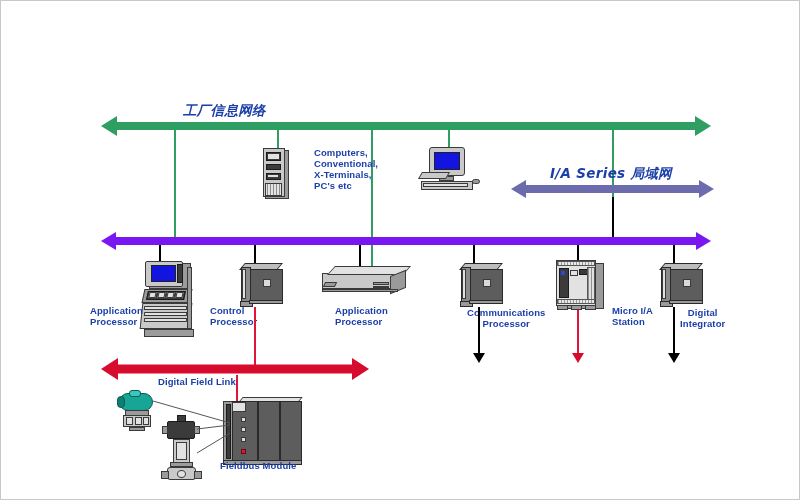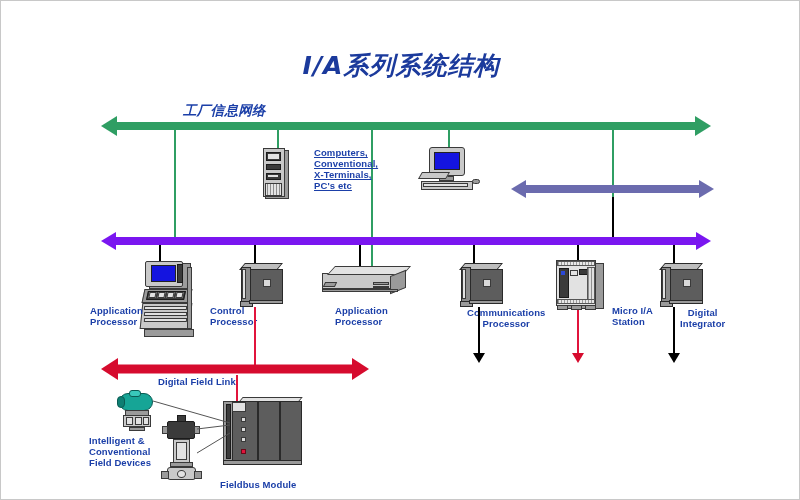--- a/index.html
+++ b/index.html
@@ -61,21 +61,20 @@
   .metal-l{background:#e2e2e2;border:1px solid #3a3a3a;}
   .dark{background:#3b3b3b;border:1px solid #1b1b1b;}
   .teal{background:#16a596;border:1px solid #0a5c54;}
   .teal-d{background:#0e7f73;border:1px solid #0a5c54;}
 </style>
 </head>
 <body>
 
 <div id="stage">
 
-  <div class="abs" id="title">I/A系列系统结构</div>
 
   <div class="abs vline green" style="left:173px;top:125px;height:115px;"></div>
   <div class="abs vline green" style="left:276px;top:125px;height:25px;"></div>
   <div class="abs vline green" style="left:370px;top:125px;height:140px;"></div>
   <div class="abs vline green" style="left:447px;top:125px;height:22px;"></div>
   <div class="abs vline green" style="left:611px;top:125px;height:115px;"></div>
 
   <div class="bus-label abs" style="left:182px;top:101px;">工厂信息网络</div>
   <div class="arrow" style="left:100px;top:115px;width:610px;height:20px;">
     <div class="shaft" style="height:8px;background:#2f9e63;"></div>
@@ -87,37 +86,38 @@
     <div class="box metal-d" style="left:264px;top:149px;width:24px;height:49px;"></div>
     <div class="box metal" style="left:262px;top:147px;width:22px;height:49px;"></div>
     <div class="box dark" style="left:265px;top:151px;width:15px;height:9px;"></div>
     <div class="box metal-l" style="left:266px;top:152px;width:13px;height:7px;"></div>
     <div class="box dark" style="left:265px;top:163px;width:15px;height:6px;"></div>
     <div class="box dark" style="left:265px;top:172px;width:15px;height:7px;"></div>
     <div class="box metal-l" style="left:266px;top:173px;width:12px;height:4px;"></div>
     <div class="box metal-l" style="left:264px;top:182px;width:17px;height:13px;"></div>
     <div class="box" style="left:266px;top:183px;width:13px;height:11px;background:repeating-linear-gradient(90deg,#8d8d8d 0 1px,#e4e4e4 1px 3px);"></div>
   </div>
-  <div class="caption abs" style="left:313px;top:146px;text-decoration:underline;">
+  <div class="caption abs" style="left:313px;top:146px;">
     <div>Computers,</div>
     <div>Conventional,</div>
     <div>X-Terminals,</div>
     <div>PC's etc</div>
   </div>
 
   <div>
     <div class="box metal" style="left:428px;top:146px;width:36px;height:29px;border-radius:3px;"></div>
     <div class="box screen" style="left:433px;top:151px;width:26px;height:18px;"></div>
     <div class="box metal-d" style="left:438px;top:175px;width:15px;height:5px;"></div>
     <div class="box metal" style="left:420px;top:180px;width:52px;height:9px;"></div>
     <div class="box metal-l" style="left:422px;top:182px;width:45px;height:4px;"></div>
     <div class="box metal" style="left:419px;top:171px;width:28px;height:7px;transform:skewX(-30deg);"></div>
     <div class="box metal-d" style="left:471px;top:178px;width:8px;height:5px;border-radius:3px;"></div>
   </div>
 
+  <div class="bus-label abs" style="left:549px;top:164px;">I/A Series 局域网</div>
   <div class="arrow" style="left:510px;top:179px;width:203px;height:18px;">
     <div class="shaft" style="height:8px;background:#6b6bae;"></div>
     <div class="head" style="left:0;border-top:9px solid transparent;border-bottom:9px solid transparent;border-right:15px solid #6b6bae;"></div>
     <div class="head" style="right:0;border-top:9px solid transparent;border-bottom:9px solid transparent;border-left:15px solid #6b6bae;"></div>
   </div>
   <div class="abs vline" style="left:611px;top:196px;height:48px;"></div>
 
   <div class="arrow" style="left:100px;top:231px;width:610px;height:18px;">
     <div class="shaft" style="height:8px;background:#7a16f0;"></div>
     <div class="head" style="left:0;border-top:9px solid transparent;border-bottom:9px solid transparent;border-right:15px solid #7a16f0;"></div>
@@ -264,41 +264,36 @@
     <div class="box dark" style="left:176px;top:414px;width:9px;height:7px;"></div>
     <div class="box metal" style="left:172px;top:438px;width:17px;height:24px;"></div>
     <div class="box metal-l" style="left:175px;top:441px;width:11px;height:18px;"></div>
     <div class="box metal-d" style="left:169px;top:461px;width:23px;height:5px;"></div>
     <div class="box metal" style="left:166px;top:466px;width:29px;height:13px;border-radius:3px;"></div>
     <div class="box metal-d" style="left:160px;top:470px;width:8px;height:8px;"></div>
     <div class="box metal-d" style="left:193px;top:470px;width:8px;height:8px;"></div>
     <div class="box metal-l" style="left:176px;top:469px;width:9px;height:8px;border-radius:50%;"></div>
   </div>
 
-  <div class="caption abs" style="left:88px;top:434px;">
-    <div>Intelligent &amp;</div>
-    <div>Conventional</div>
-    <div>Field Devices</div>
-  </div>
 
   <div>
     <div class="box metal-l" style="left:238px;top:396px;width:60px;height:9px;transform:skewX(-40deg);"></div>
     <div class="box metal-d" style="left:222px;top:400px;width:10px;height:62px;"></div>
     <div class="box dark" style="left:225px;top:403px;width:5px;height:55px;"></div>
     <div class="box mod-body" style="left:231px;top:400px;width:26px;height:60px;"></div>
     <div class="box mod-light" style="left:240px;top:416px;width:5px;height:5px;"></div>
     <div class="box mod-light" style="left:240px;top:426px;width:5px;height:5px;"></div>
     <div class="box mod-light" style="left:240px;top:436px;width:5px;height:5px;"></div>
     <div class="box" style="left:240px;top:448px;width:5px;height:5px;background:#e1143c;border:1px solid #6b0818;"></div>
     <div class="box mod-body" style="left:257px;top:400px;width:22px;height:60px;"></div>
     <div class="box mod-body" style="left:279px;top:400px;width:22px;height:60px;"></div>
     <div class="box metal-l" style="left:231px;top:401px;width:14px;height:10px;"></div>
     <div class="box mod-foot" style="left:222px;top:459px;width:79px;height:5px;"></div>
   </div>
-  <div class="caption abs" style="left:219px;top:459px;margin-top:19px;">Fieldbus Module</div>
+  <div class="caption abs" style="left:219px;top:459px;">Fieldbus Module</div>
 
   <svg class="abs" style="left:0;top:0;width:800px;height:500px;pointer-events:none;">
     <line x1="152" y1="400" x2="229" y2="422" stroke="#555" stroke-width="1"></line>
     <line x1="196" y1="428" x2="229" y2="424" stroke="#555" stroke-width="1"></line>
     <line x1="196" y1="452" x2="229" y2="432" stroke="#555" stroke-width="1"></line>
   </svg>
 
 </div>
 
 </body></html>

